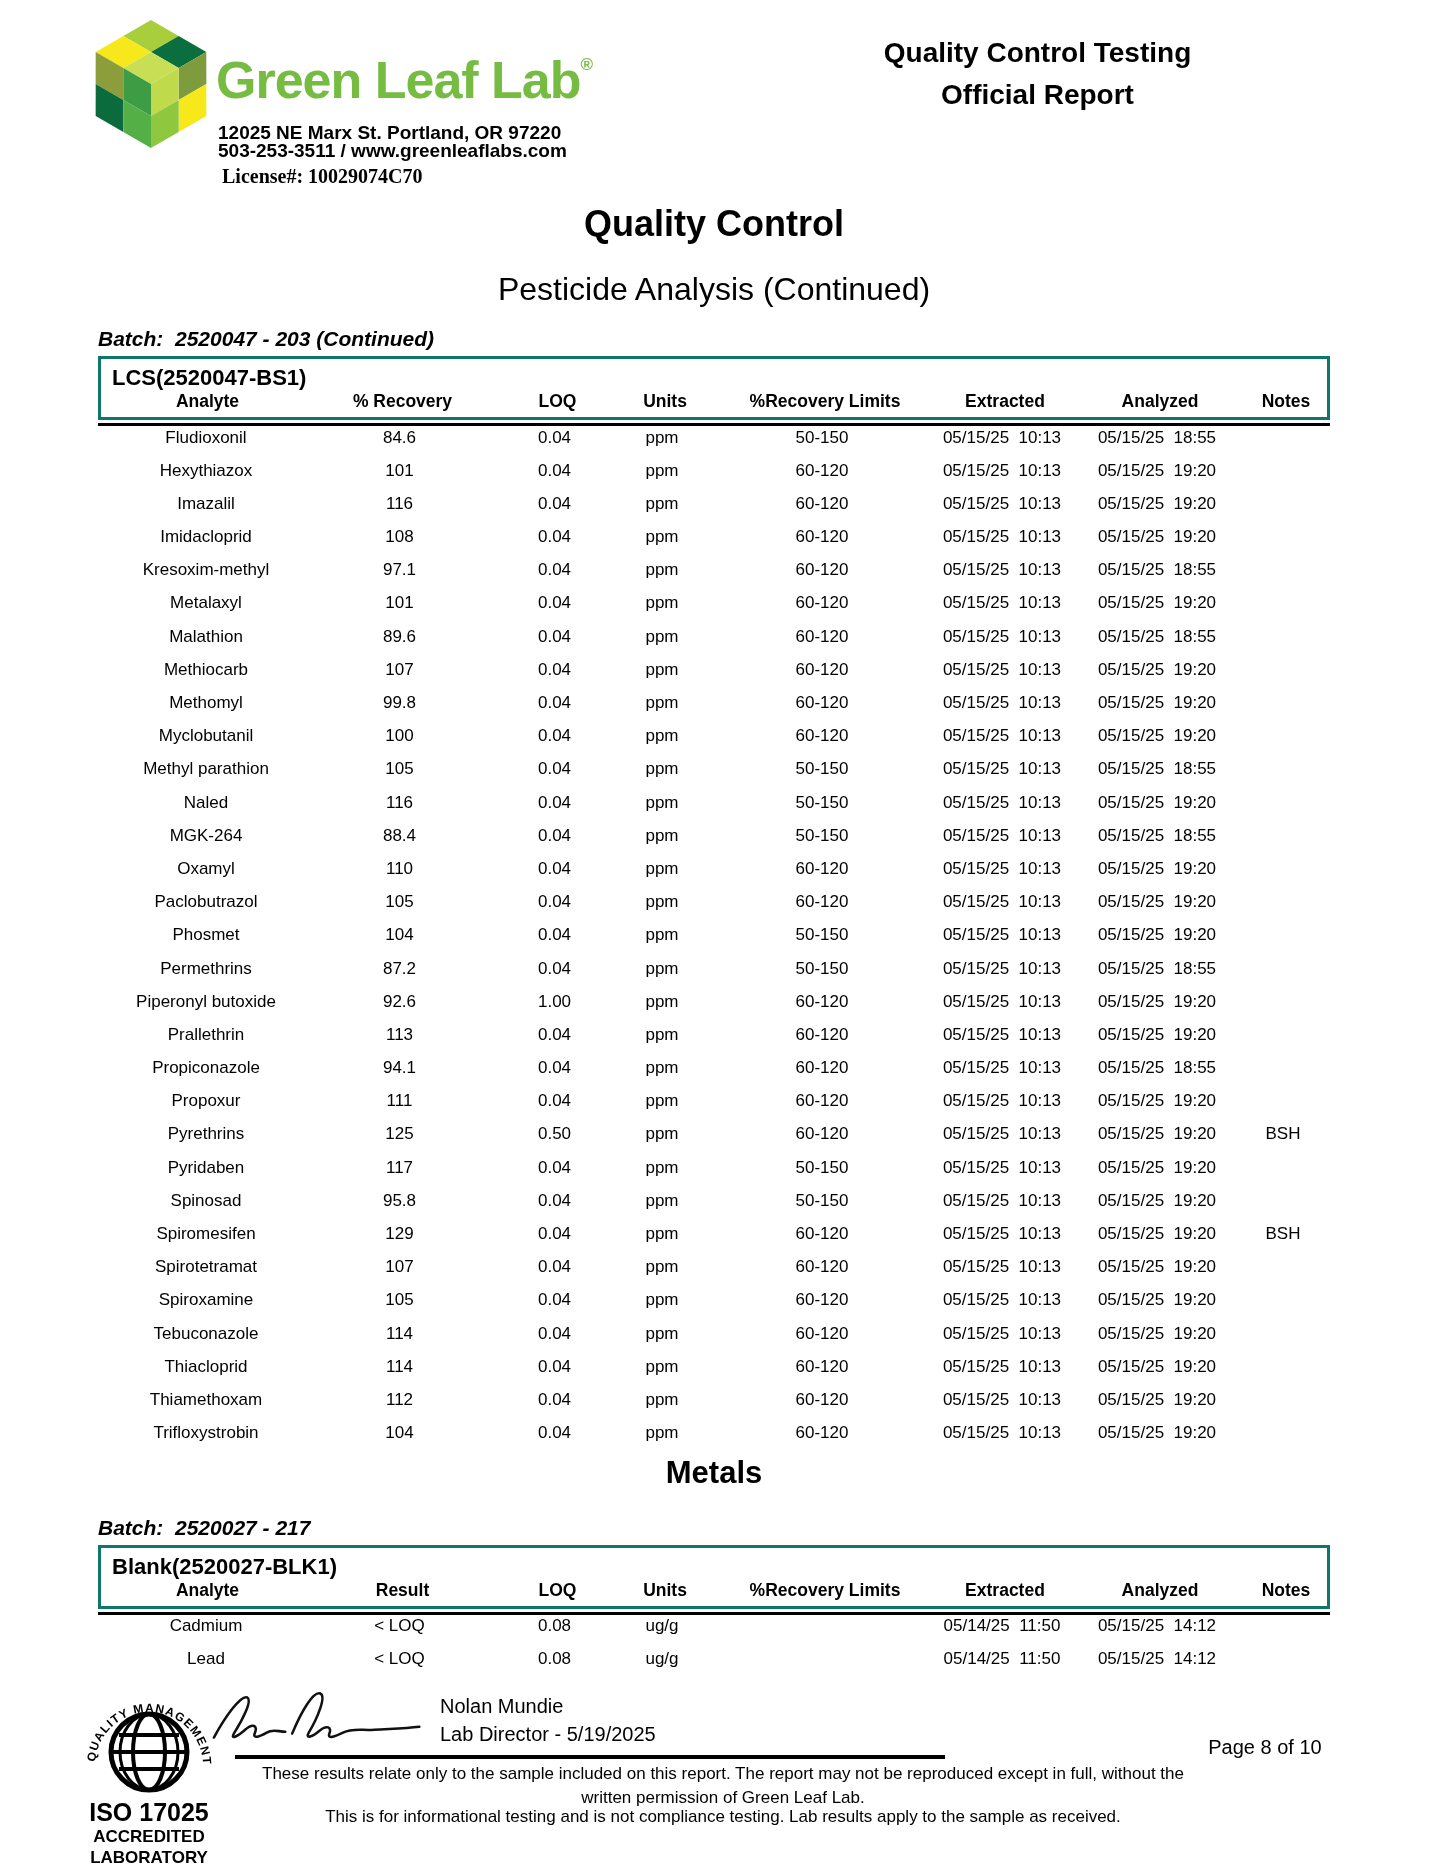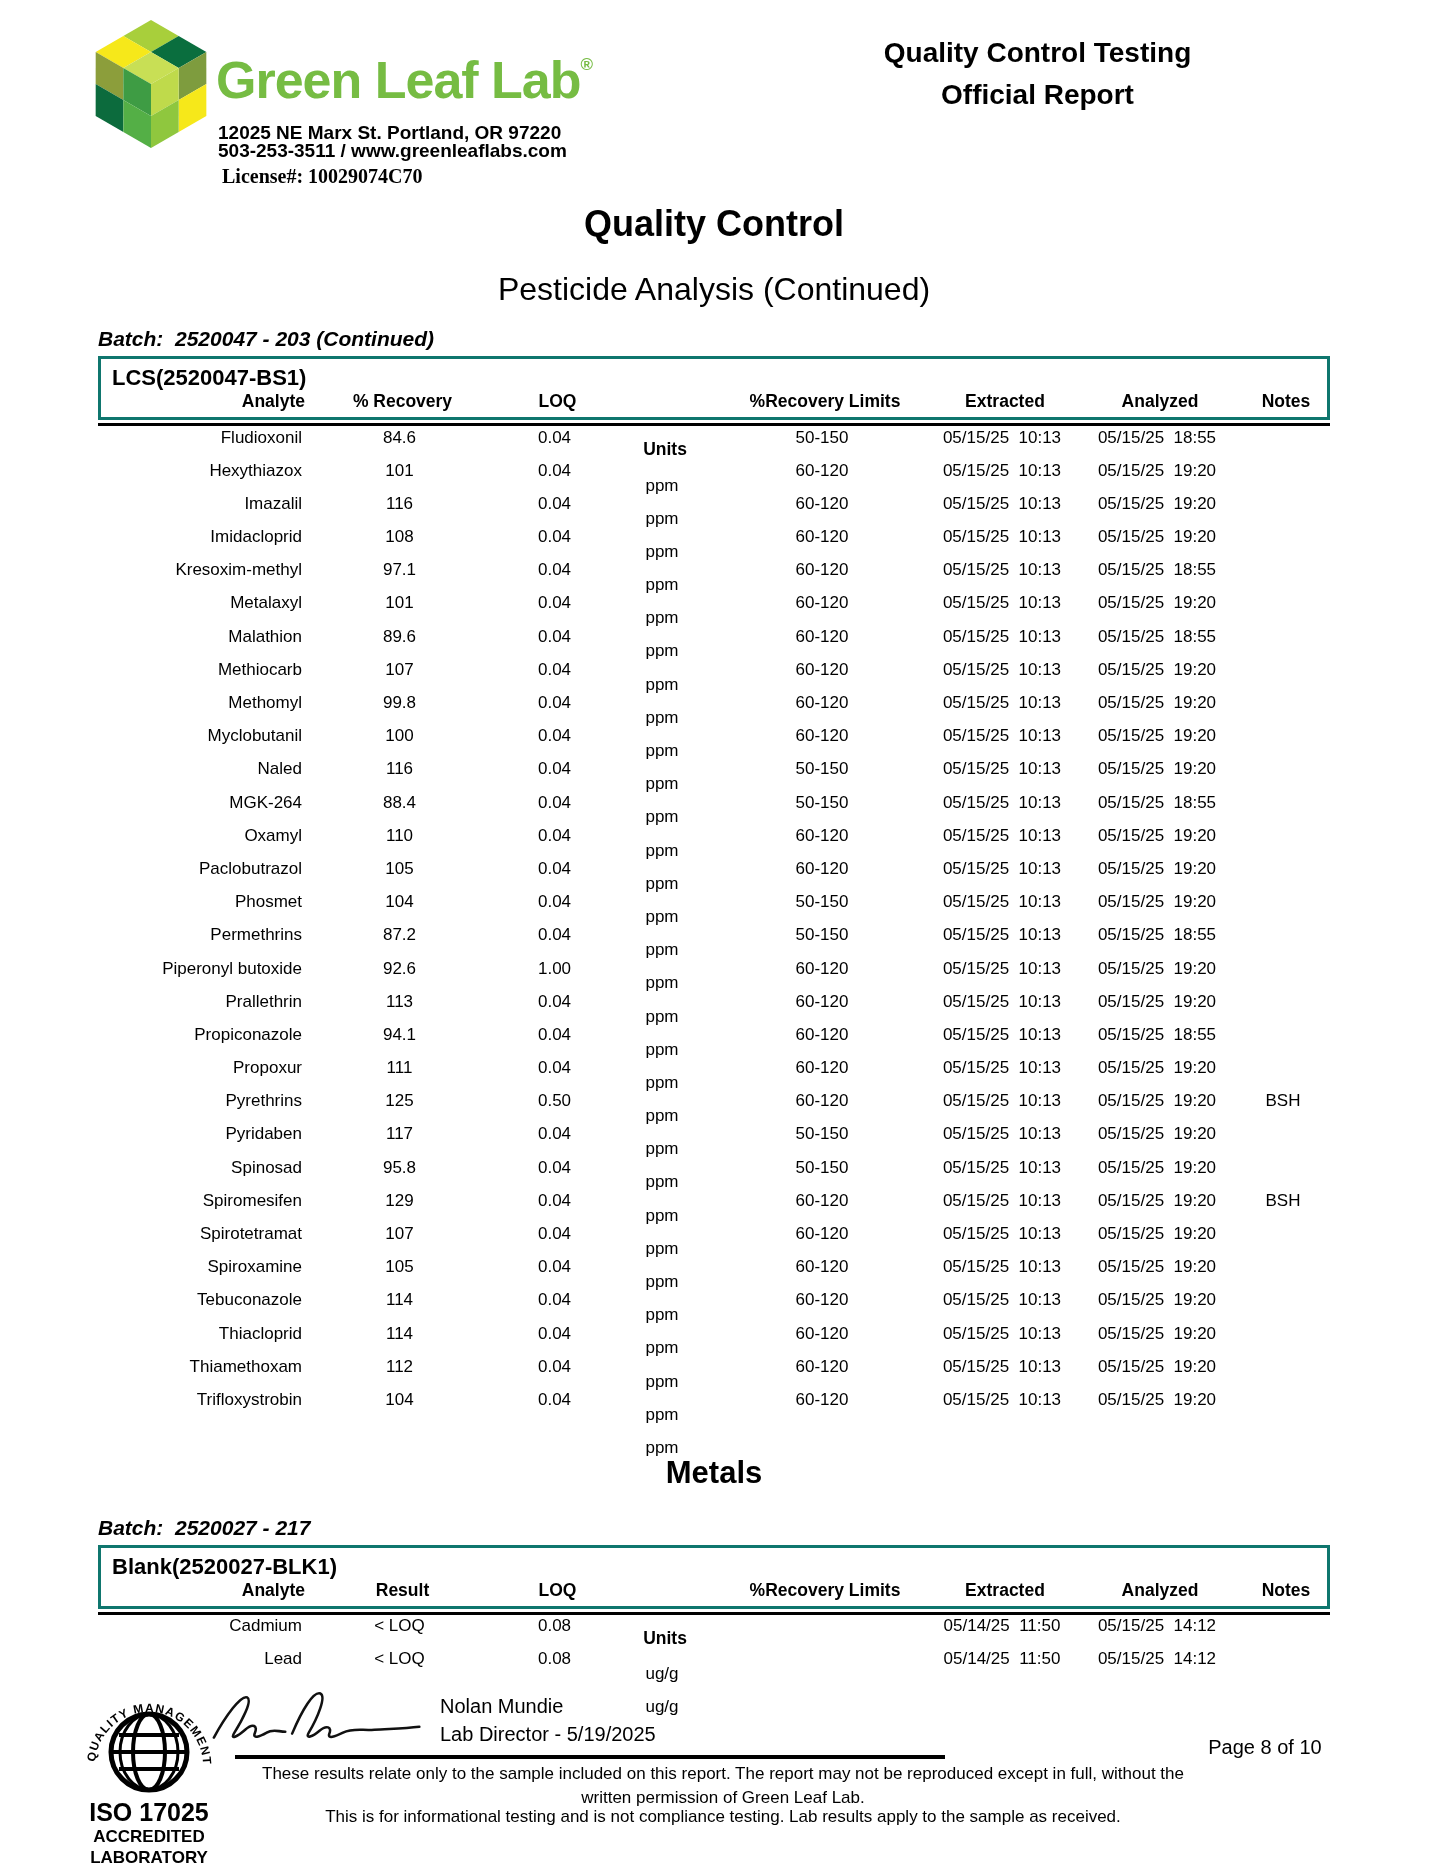--- a/index.html
+++ b/index.html
@@ -28,24 +28,24 @@
   .tbox1{top:356px;}
   .tbox2{top:1545px;}
   .tbox-title{padding:6px 0 0 11px; font-size:22px; font-weight:bold;}
   .thead{position:absolute; left:0; right:0; bottom:4px; height:22px;}
   .tline{position:absolute; left:98px; width:1232px; height:2.5px; background:#000;}
   .tline1{top:423px;}
   .tline2{top:1612px;}
   
   .cell{display:inline-block; vertical-align:top; text-align:center; font-size:17px; box-sizing:border-box; overflow:visible;}
   .hcell{font-weight:bold; font-size:17.5px;}
-  .c0{width:204px; text-align:right; padding-left:9px;}
+  .c0{width:204px; text-align:center; padding-left:9px;}
   .c1{width:195px;}
   .c2{width:115px;}
-  .c3{width:100px;margin-top:48px;}
+  .c3{width:100px;}
   .c4{width:220px;}
   .c5{width:140px; white-space:pre;}
   .c6{width:170px; white-space:pre;}
   .c7{width:82px;}
   .rows{position:absolute; left:98px; width:1232px;}
   .rows1{top:420.5px;}
   .rows2{top:1609px;}
   .t-row{height:33.2px; line-height:33.2px; white-space:nowrap;}
   .t-row .c0{padding-left:12px;}
   
@@ -105,20 +105,21 @@
       <div class="t-row"><span class="cell c0">Fludioxonil</span><span class="cell c1">84.6</span><span class="cell c2">0.04</span><span class="cell c3">ppm</span><span class="cell c4">50-150</span><span class="cell c5">05/15/25  10:13</span><span class="cell c6">05/15/25  18:55</span><span class="cell c7"></span></div>
       <div class="t-row"><span class="cell c0">Hexythiazox</span><span class="cell c1">101</span><span class="cell c2">0.04</span><span class="cell c3">ppm</span><span class="cell c4">60-120</span><span class="cell c5">05/15/25  10:13</span><span class="cell c6">05/15/25  19:20</span><span class="cell c7"></span></div>
       <div class="t-row"><span class="cell c0">Imazalil</span><span class="cell c1">116</span><span class="cell c2">0.04</span><span class="cell c3">ppm</span><span class="cell c4">60-120</span><span class="cell c5">05/15/25  10:13</span><span class="cell c6">05/15/25  19:20</span><span class="cell c7"></span></div>
       <div class="t-row"><span class="cell c0">Imidacloprid</span><span class="cell c1">108</span><span class="cell c2">0.04</span><span class="cell c3">ppm</span><span class="cell c4">60-120</span><span class="cell c5">05/15/25  10:13</span><span class="cell c6">05/15/25  19:20</span><span class="cell c7"></span></div>
       <div class="t-row"><span class="cell c0">Kresoxim-methyl</span><span class="cell c1">97.1</span><span class="cell c2">0.04</span><span class="cell c3">ppm</span><span class="cell c4">60-120</span><span class="cell c5">05/15/25  10:13</span><span class="cell c6">05/15/25  18:55</span><span class="cell c7"></span></div>
       <div class="t-row"><span class="cell c0">Metalaxyl</span><span class="cell c1">101</span><span class="cell c2">0.04</span><span class="cell c3">ppm</span><span class="cell c4">60-120</span><span class="cell c5">05/15/25  10:13</span><span class="cell c6">05/15/25  19:20</span><span class="cell c7"></span></div>
       <div class="t-row"><span class="cell c0">Malathion</span><span class="cell c1">89.6</span><span class="cell c2">0.04</span><span class="cell c3">ppm</span><span class="cell c4">60-120</span><span class="cell c5">05/15/25  10:13</span><span class="cell c6">05/15/25  18:55</span><span class="cell c7"></span></div>
       <div class="t-row"><span class="cell c0">Methiocarb</span><span class="cell c1">107</span><span class="cell c2">0.04</span><span class="cell c3">ppm</span><span class="cell c4">60-120</span><span class="cell c5">05/15/25  10:13</span><span class="cell c6">05/15/25  19:20</span><span class="cell c7"></span></div>
       <div class="t-row"><span class="cell c0">Methomyl</span><span class="cell c1">99.8</span><span class="cell c2">0.04</span><span class="cell c3">ppm</span><span class="cell c4">60-120</span><span class="cell c5">05/15/25  10:13</span><span class="cell c6">05/15/25  19:20</span><span class="cell c7"></span></div>
       <div class="t-row"><span class="cell c0">Myclobutanil</span><span class="cell c1">100</span><span class="cell c2">0.04</span><span class="cell c3">ppm</span><span class="cell c4">60-120</span><span class="cell c5">05/15/25  10:13</span><span class="cell c6">05/15/25  19:20</span><span class="cell c7"></span></div>
+      <div class="t-row"><span class="cell c0">Methyl parathion</span><span class="cell c1">105</span><span class="cell c2">0.04</span><span class="cell c3">ppm</span><span class="cell c4">50-150</span><span class="cell c5">05/15/25  10:13</span><span class="cell c6">05/15/25  18:55</span><span class="cell c7"></span></div>
       <div class="t-row"><span class="cell c0">Naled</span><span class="cell c1">116</span><span class="cell c2">0.04</span><span class="cell c3">ppm</span><span class="cell c4">50-150</span><span class="cell c5">05/15/25  10:13</span><span class="cell c6">05/15/25  19:20</span><span class="cell c7"></span></div>
       <div class="t-row"><span class="cell c0">MGK-264</span><span class="cell c1">88.4</span><span class="cell c2">0.04</span><span class="cell c3">ppm</span><span class="cell c4">50-150</span><span class="cell c5">05/15/25  10:13</span><span class="cell c6">05/15/25  18:55</span><span class="cell c7"></span></div>
       <div class="t-row"><span class="cell c0">Oxamyl</span><span class="cell c1">110</span><span class="cell c2">0.04</span><span class="cell c3">ppm</span><span class="cell c4">60-120</span><span class="cell c5">05/15/25  10:13</span><span class="cell c6">05/15/25  19:20</span><span class="cell c7"></span></div>
       <div class="t-row"><span class="cell c0">Paclobutrazol</span><span class="cell c1">105</span><span class="cell c2">0.04</span><span class="cell c3">ppm</span><span class="cell c4">60-120</span><span class="cell c5">05/15/25  10:13</span><span class="cell c6">05/15/25  19:20</span><span class="cell c7"></span></div>
       <div class="t-row"><span class="cell c0">Phosmet</span><span class="cell c1">104</span><span class="cell c2">0.04</span><span class="cell c3">ppm</span><span class="cell c4">50-150</span><span class="cell c5">05/15/25  10:13</span><span class="cell c6">05/15/25  19:20</span><span class="cell c7"></span></div>
       <div class="t-row"><span class="cell c0">Permethrins</span><span class="cell c1">87.2</span><span class="cell c2">0.04</span><span class="cell c3">ppm</span><span class="cell c4">50-150</span><span class="cell c5">05/15/25  10:13</span><span class="cell c6">05/15/25  18:55</span><span class="cell c7"></span></div>
       <div class="t-row"><span class="cell c0">Piperonyl butoxide</span><span class="cell c1">92.6</span><span class="cell c2">1.00</span><span class="cell c3">ppm</span><span class="cell c4">60-120</span><span class="cell c5">05/15/25  10:13</span><span class="cell c6">05/15/25  19:20</span><span class="cell c7"></span></div>
       <div class="t-row"><span class="cell c0">Prallethrin</span><span class="cell c1">113</span><span class="cell c2">0.04</span><span class="cell c3">ppm</span><span class="cell c4">60-120</span><span class="cell c5">05/15/25  10:13</span><span class="cell c6">05/15/25  19:20</span><span class="cell c7"></span></div>
       <div class="t-row"><span class="cell c0">Propiconazole</span><span class="cell c1">94.1</span><span class="cell c2">0.04</span><span class="cell c3">ppm</span><span class="cell c4">60-120</span><span class="cell c5">05/15/25  10:13</span><span class="cell c6">05/15/25  18:55</span><span class="cell c7"></span></div>
       <div class="t-row"><span class="cell c0">Propoxur</span><span class="cell c1">111</span><span class="cell c2">0.04</span><span class="cell c3">ppm</span><span class="cell c4">60-120</span><span class="cell c5">05/15/25  10:13</span><span class="cell c6">05/15/25  19:20</span><span class="cell c7"></span></div>

